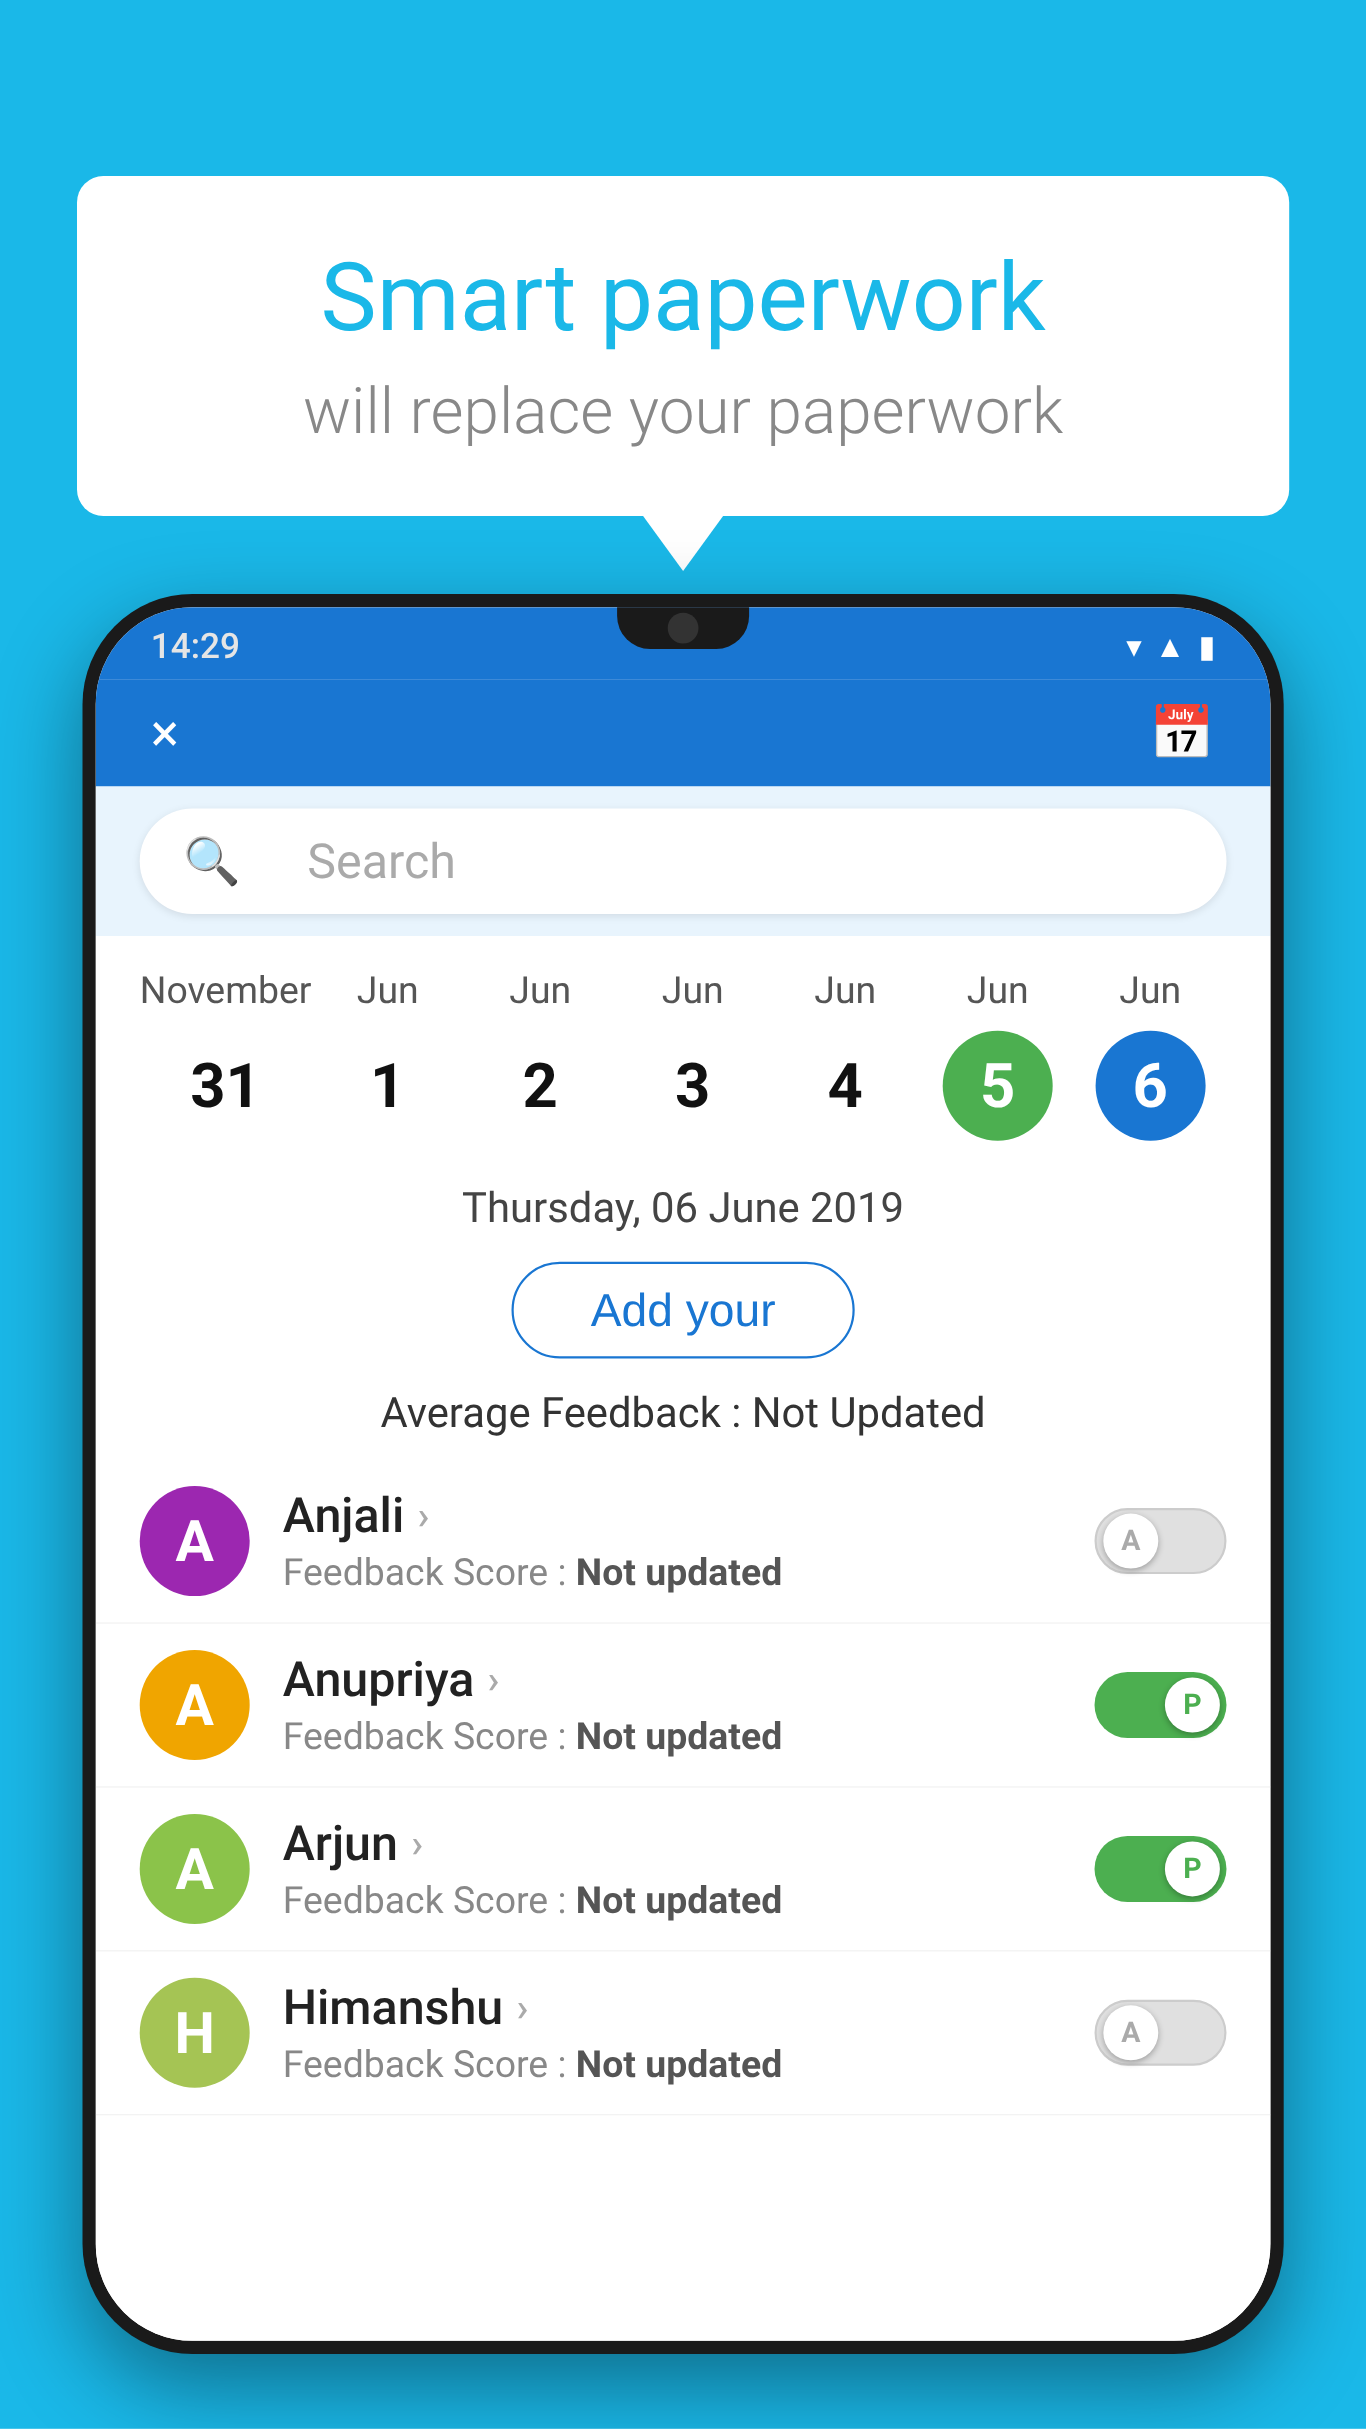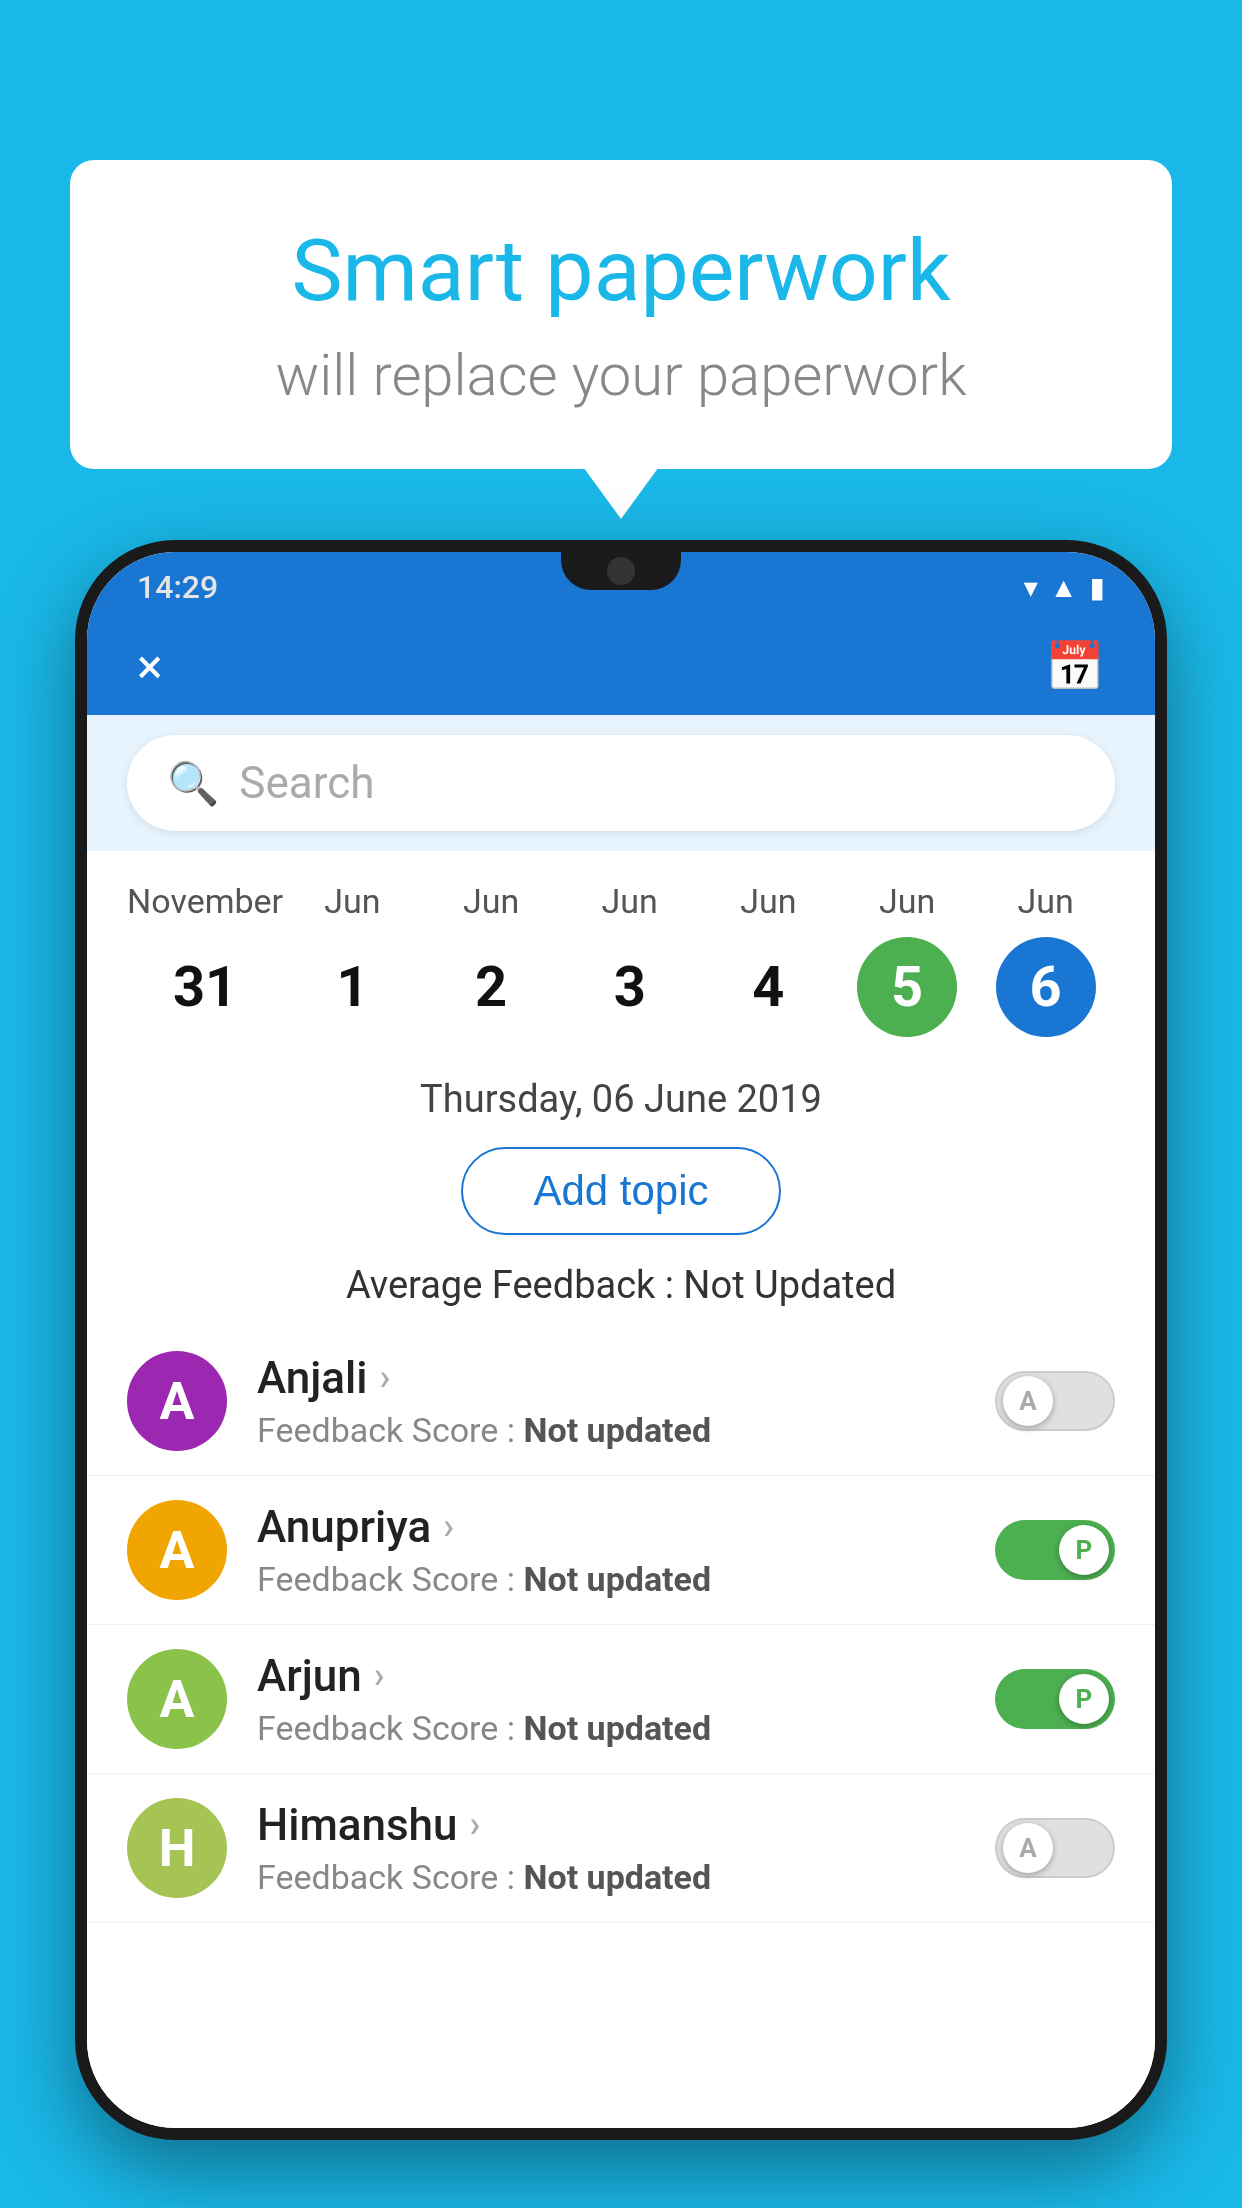--- a/index.html
+++ b/index.html
@@ -172,20 +172,21 @@
     }
 
     .search-icon-wrap {
       color: #aaa;
       font-size: 42px;
     }
 
     .search-text {
       color: #aaa;
       font-size: 44px;
+      margin-left: 40px;
     }
 
     
     .calendar-scroll {
       display: flex;
       padding: 30px 40px 20px;
       gap: 0;
       flex-shrink: 0;
       background: white;
     }
@@ -439,21 +440,21 @@
           </div>
           <div class="cal-day">
             <span class="cal-month">Jun</span>
             <span class="cal-date selected">6</span>
           </div>
         </div>
 
       <div class="date-label">Thursday, 06 June 2019</div>
 
       <div class="add-topic-container">
-        <button class="add-topic-btn">Add topic</button>
+        <button class="add-topic-btn">Add your</button>
       </div>
 
       <div class="feedback-line">
         <span>Average Feedback : </span><span>Not Updated</span>
       </div>
 
       <div class="students-list" id="students-list">
           <div class="student-row">
             <div class="student-avatar" style="background: rgb(156, 39, 176);">A</div>
             <div class="student-info">

